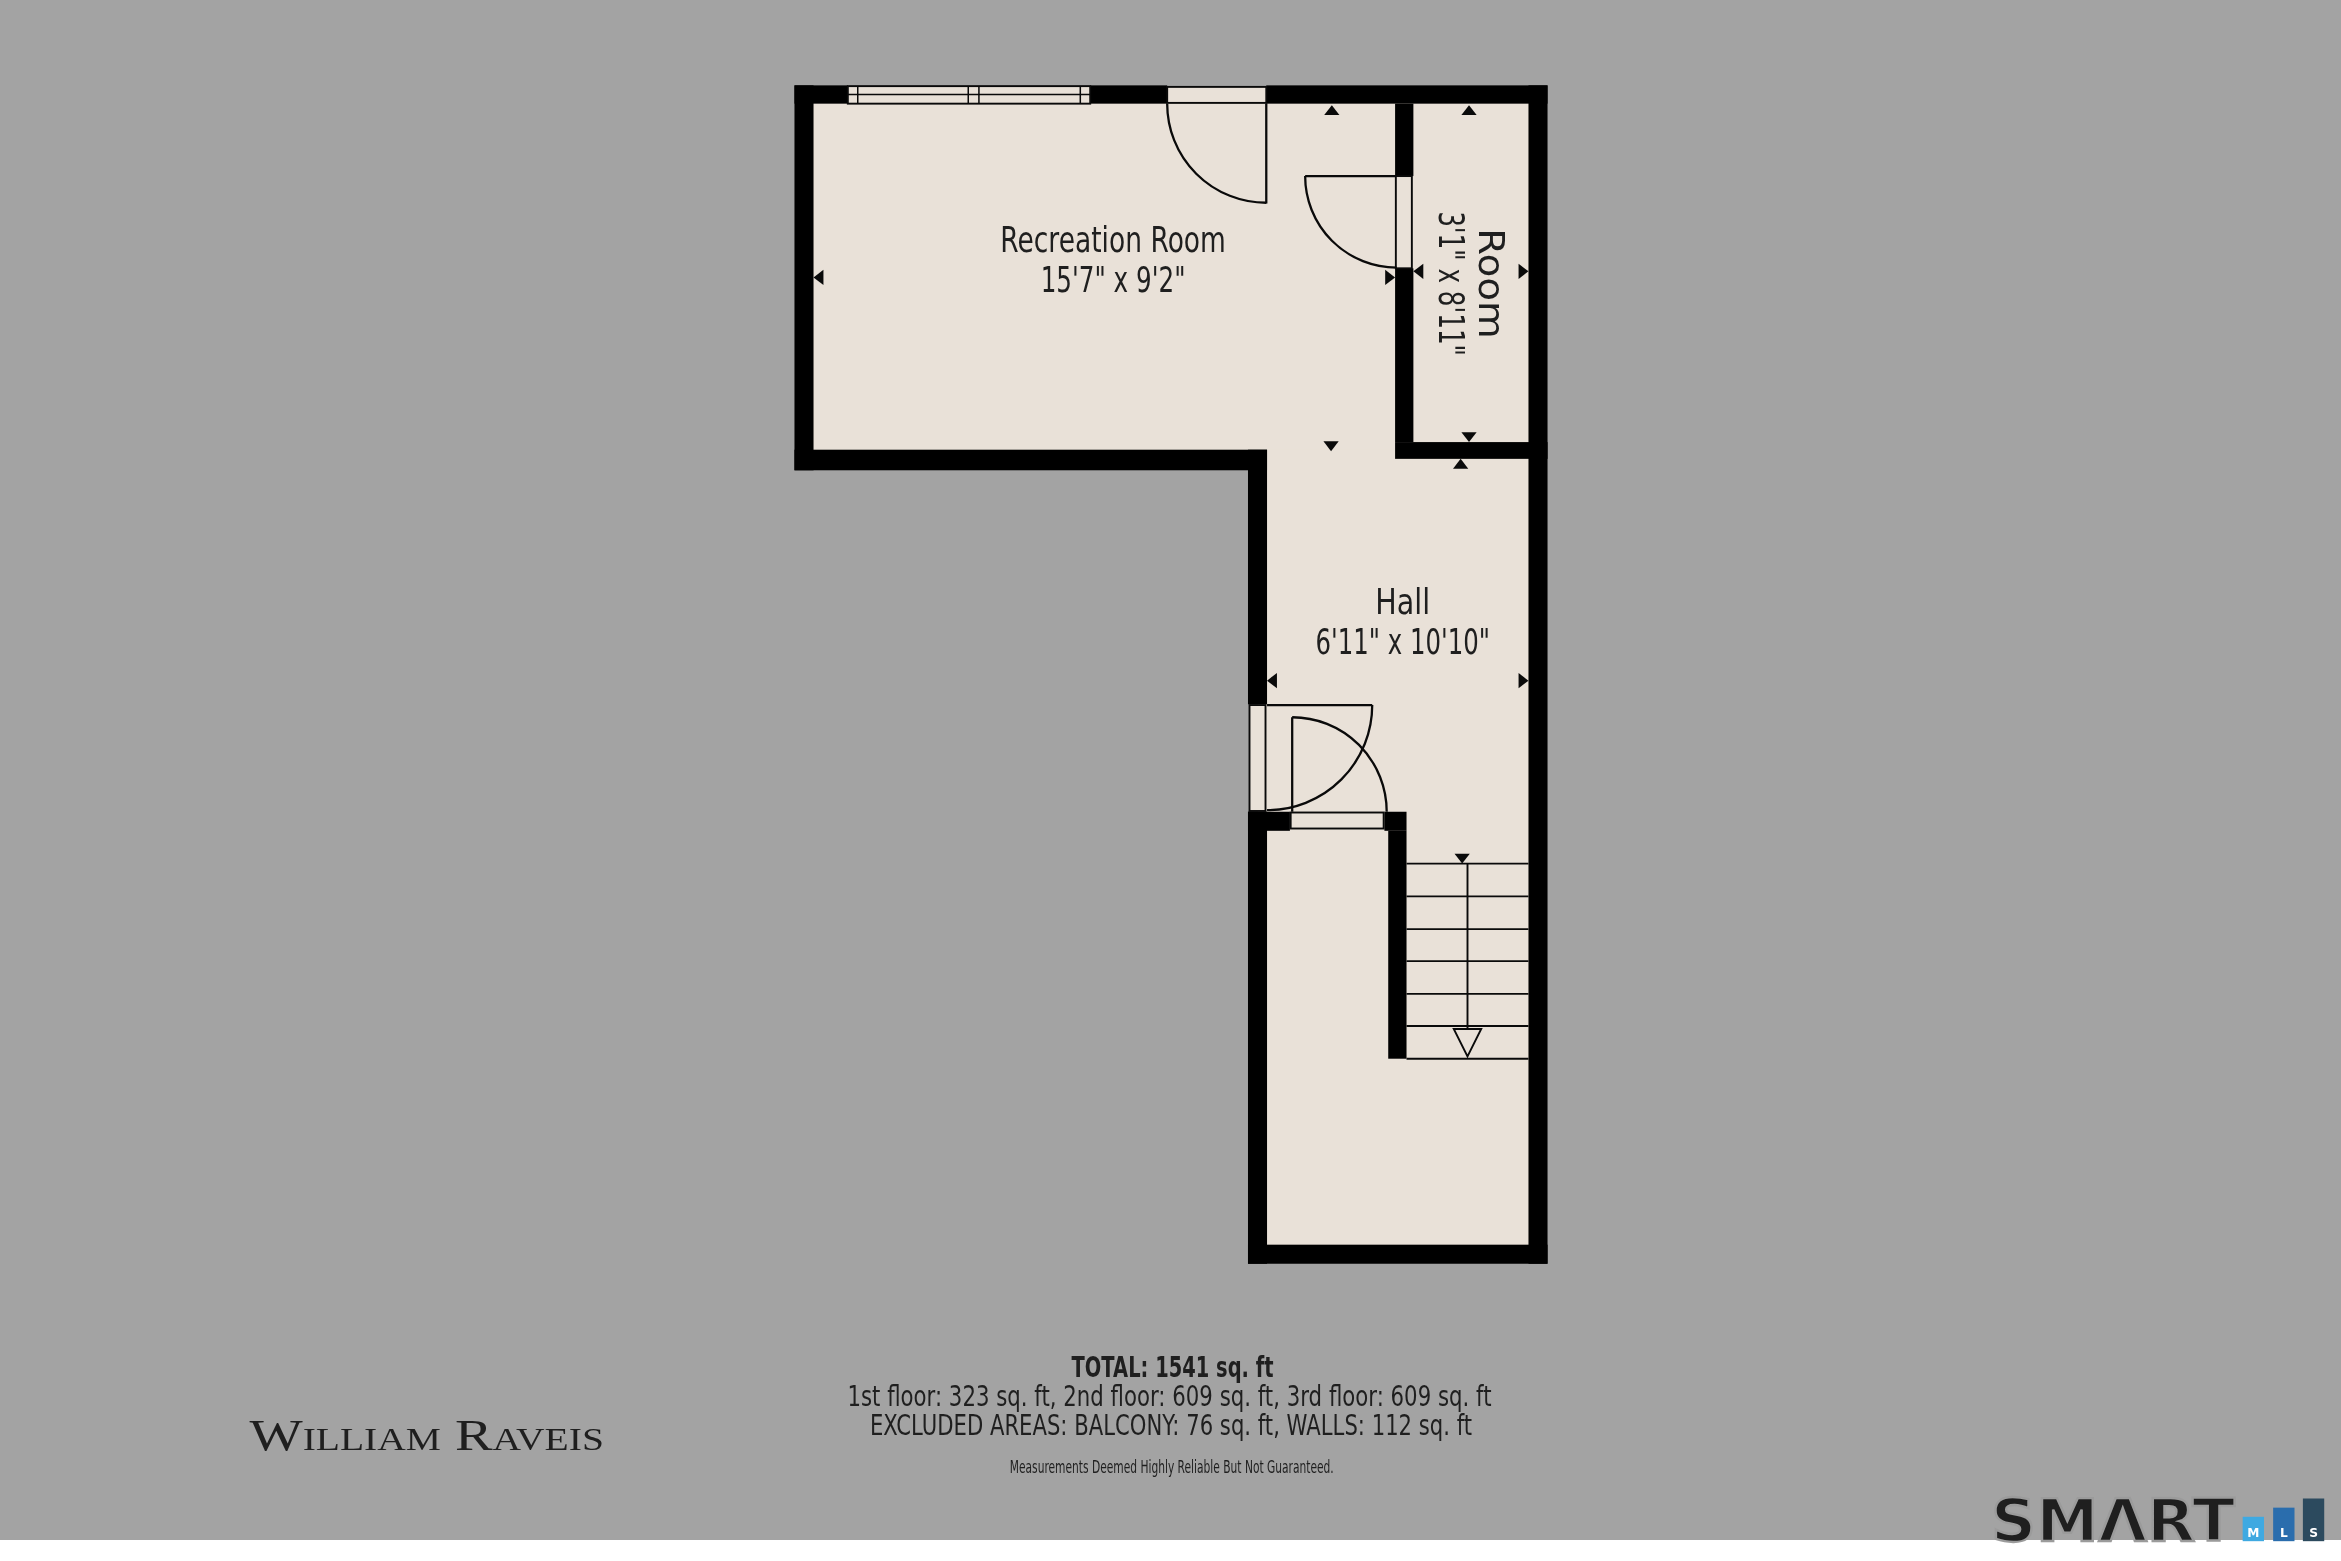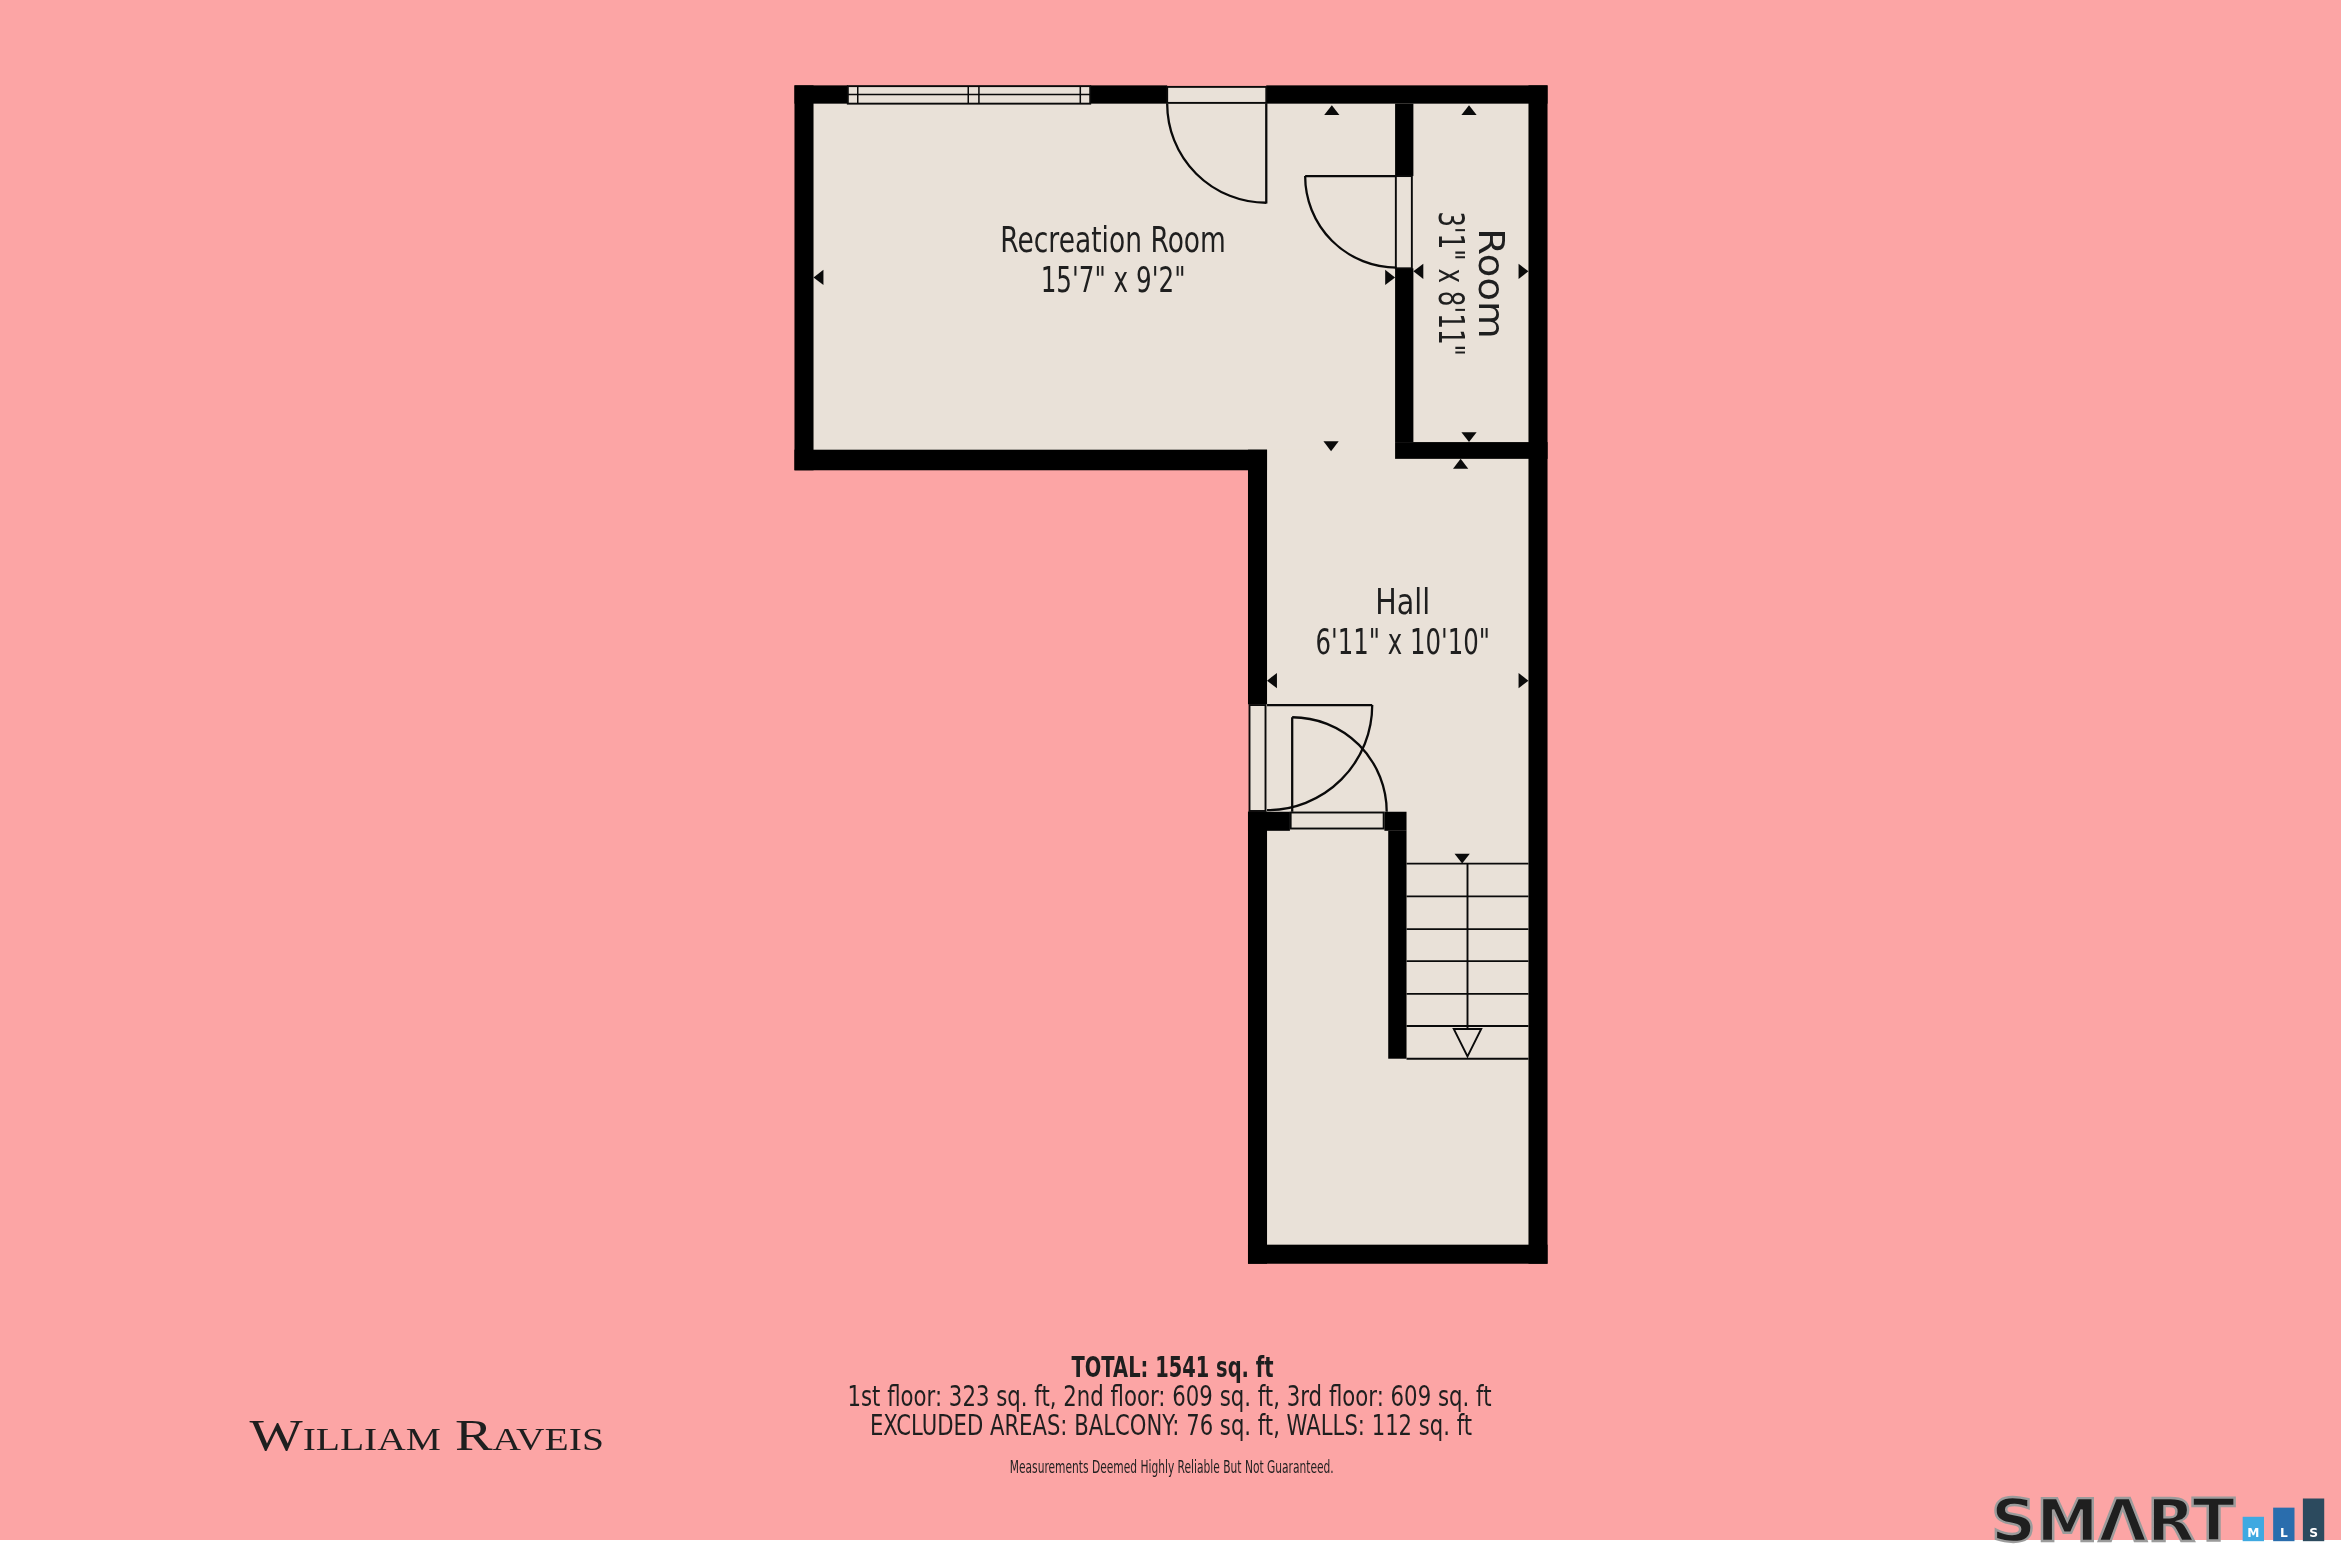--- a/index.html
+++ b/index.html
@@ -8,21 +8,21 @@
     background: #ffffff;
     width: 2342px;
     height: 1561px;
     overflow: hidden;
     font-family: "DejaVu Sans", sans-serif;
   }
   #stage {
     position: relative;
     width: 2342px;
     height: 1540px;
-    background: #fca5a5;
+    background: #a3a3a3;
   }
   svg { display: block; }
   text { fill: #1f1f1f; }
   .room-label   { font-size: 46px; }
   .total-line   { font-size: 38px; font-weight: 700; }
   .detail-line  { font-size: 38px; }
   .disclaimer   { font-size: 24px; }
   .raveis       { font-family: "Liberation Serif", serif; font-variant: small-caps; font-size: 58px; }
   .smart-word   { font-size: 76px; font-weight: 700; }
   .bar-letter   { font-size: 16px; font-weight: 700; fill: #ffffff; }

